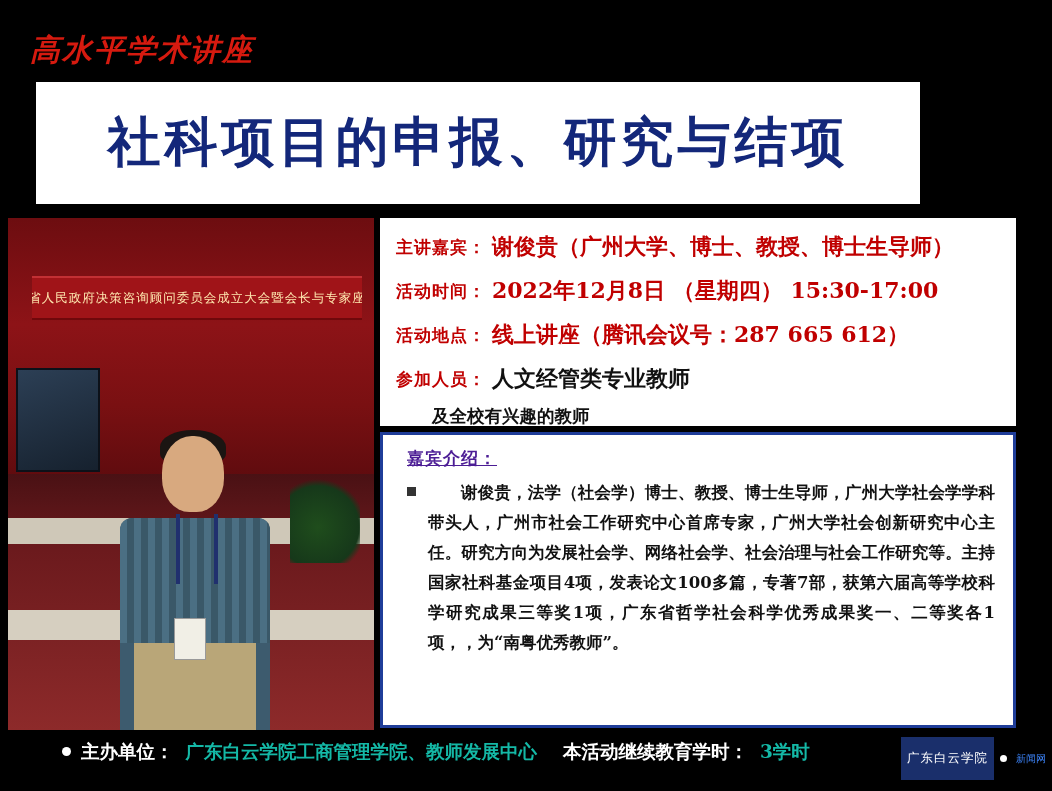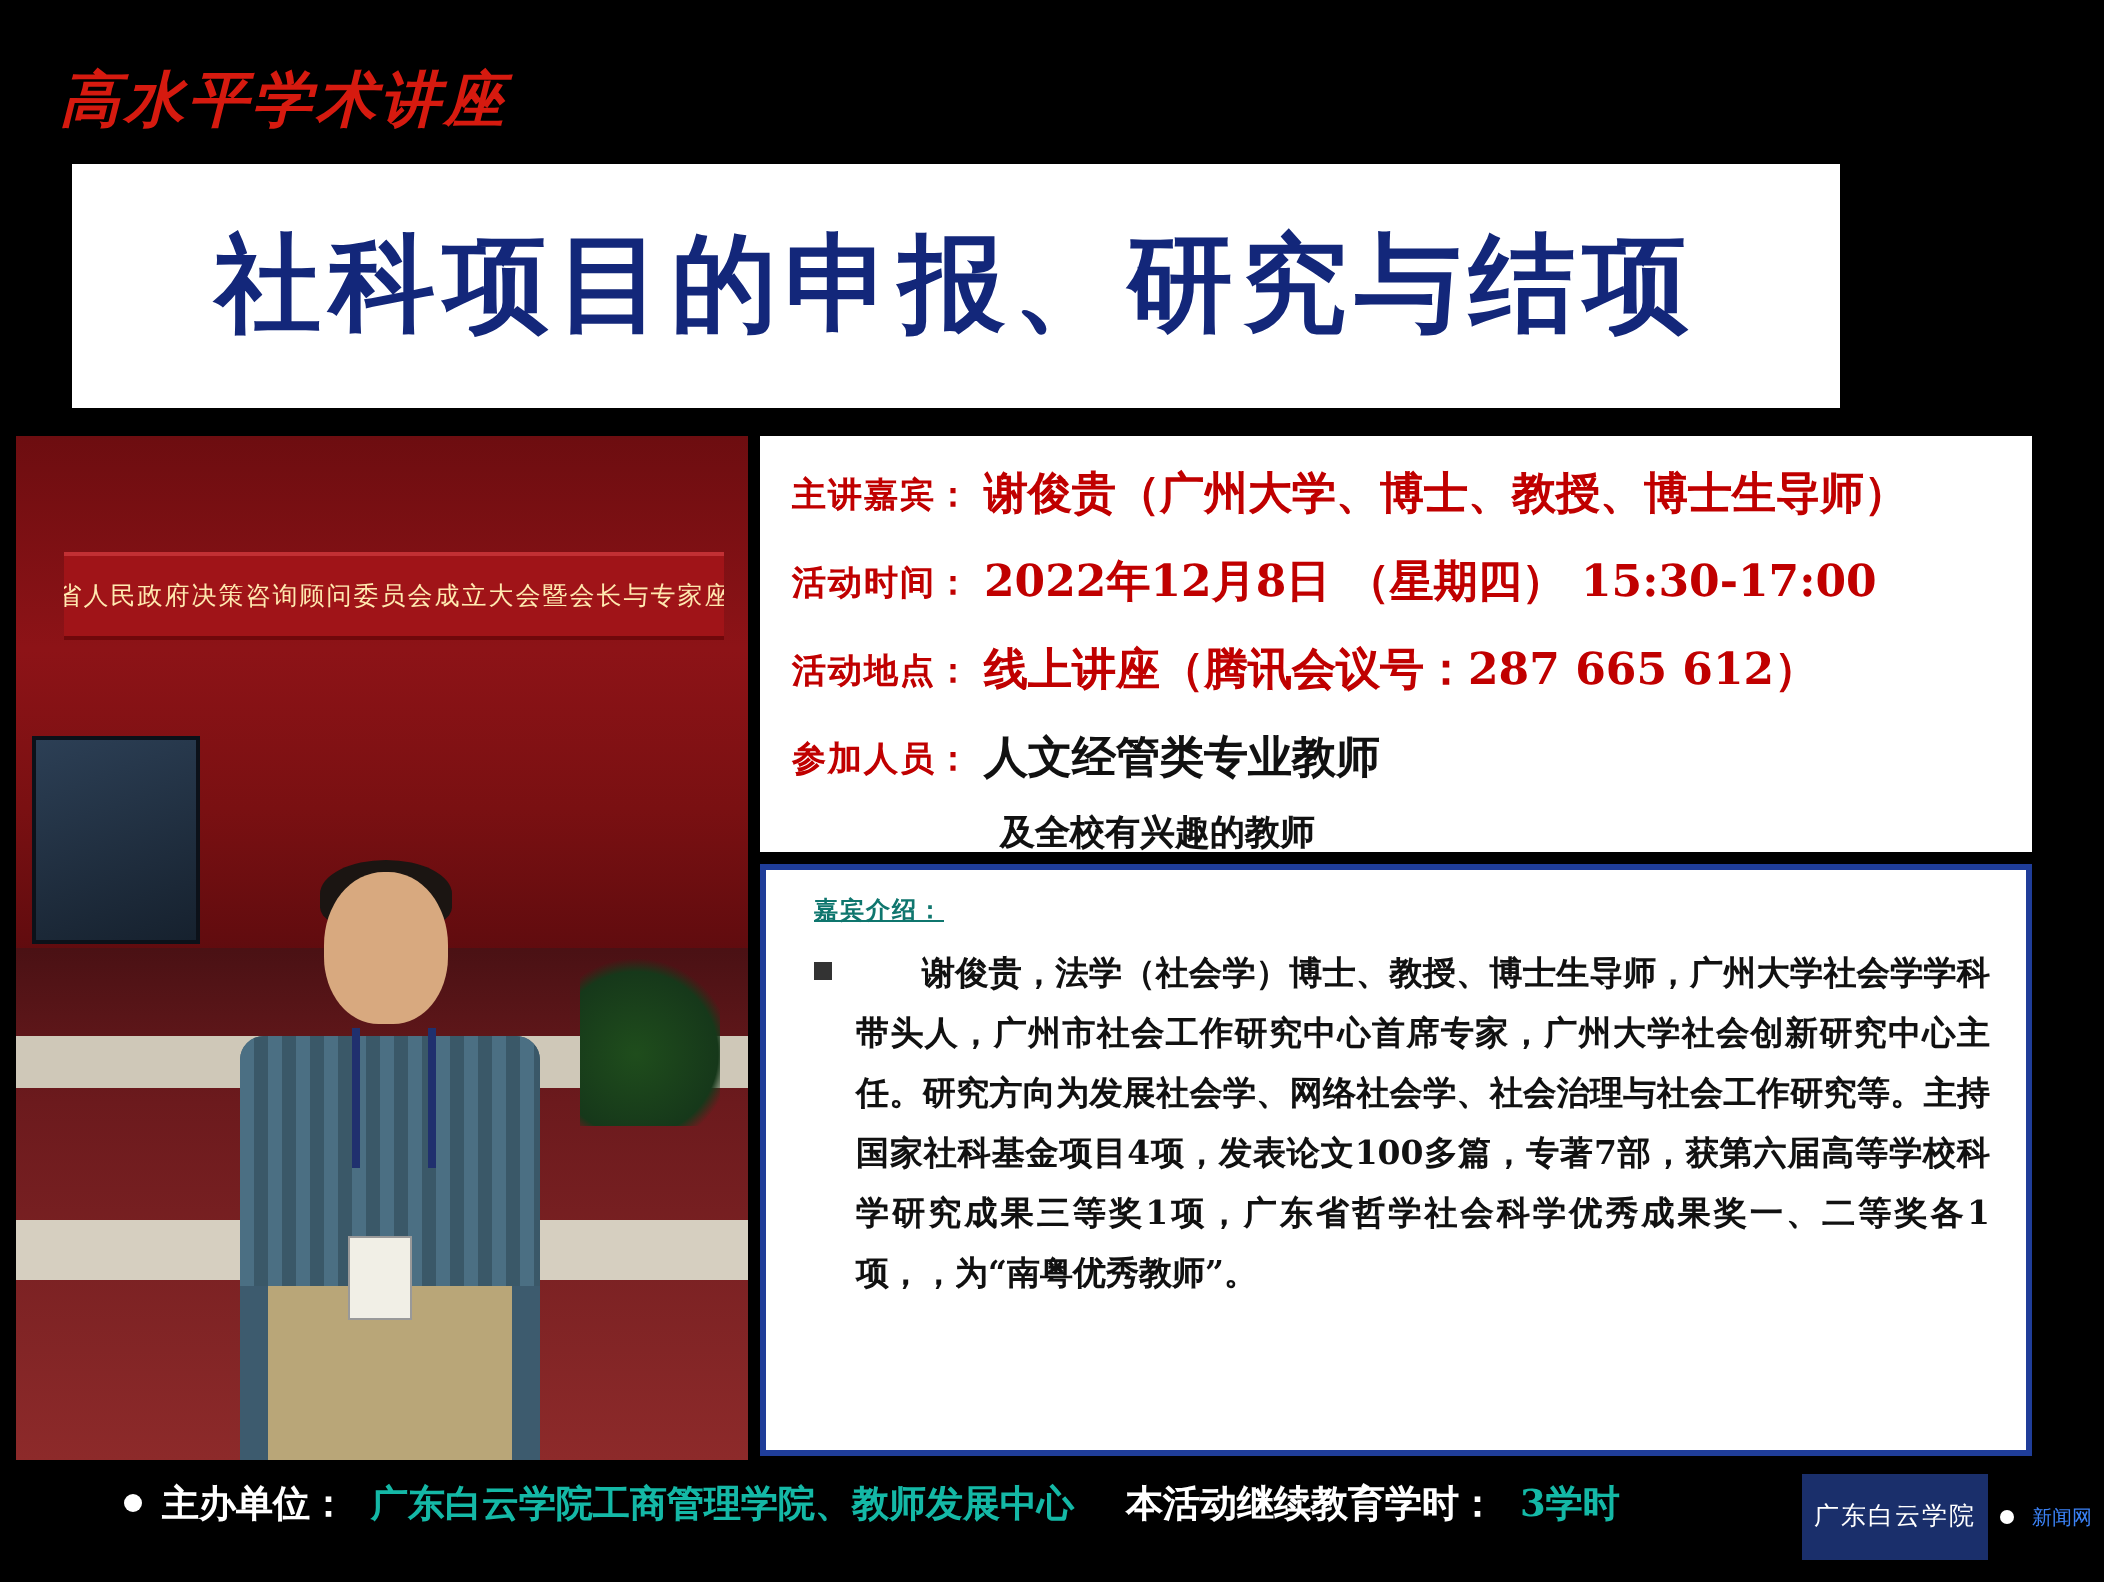--- a/index.html
+++ b/index.html
@@ -194,21 +194,21 @@
     font-weight: bold;
     font-size: 22px;
     margin-left: 6px;
     white-space: nowrap;
   }
   .info-row .value.dark {
     color: #111111;
     font-weight: bold;
   }
   .info-cont {
-    padding-left: 120px;
+    padding-left: 52px;
     margin-top: 10px;
     font-family: "DejaVu Serif", serif;
     font-size: 17.5px;
     font-weight: bold;
     color: #111111;
   }
 
   
   .bio-box {
     position: absolute;
@@ -217,22 +217,22 @@
     width: 636px;
     height: 296px;
     background: #ffffff;
     border: 3px solid #1f3d99;
     box-sizing: border-box;
   }
   .bio-title {
     margin: 12px 0 0 24px;
     font-family: "DejaVu Serif", serif;
     font-weight: bold;
-    font-size: 12px;
-    color: #0f766e;
+    font-size: 17px;
+    color: #4c1d95;
     text-decoration: underline;
     letter-spacing: 1px;
   }
   .bio-body {
     display: flex;
     margin: 8px 18px 0 18px;
     justify-content: space-between;
   }
   .bio-bullet {
     width: 9px;

